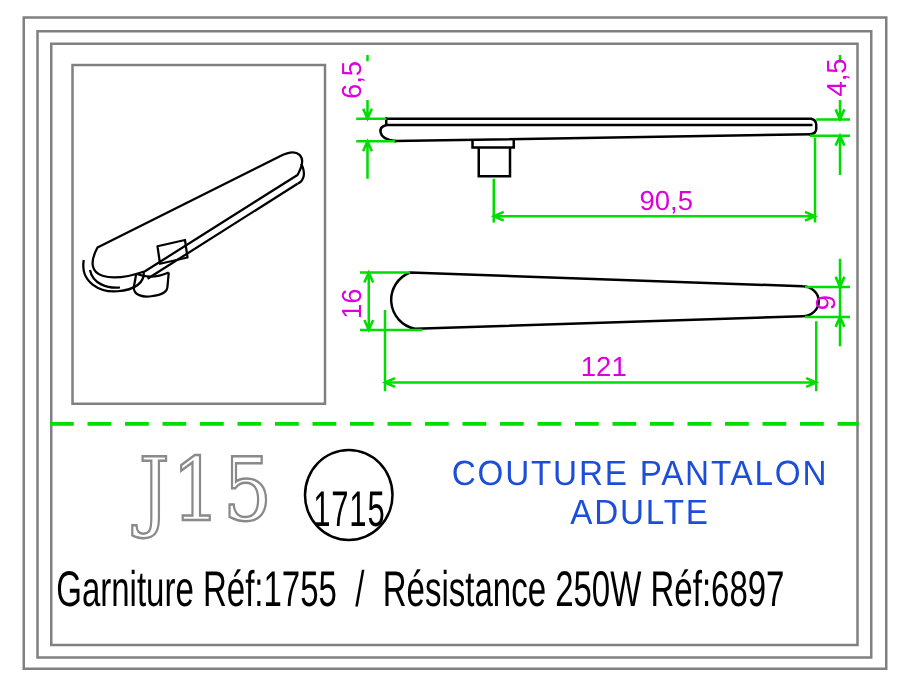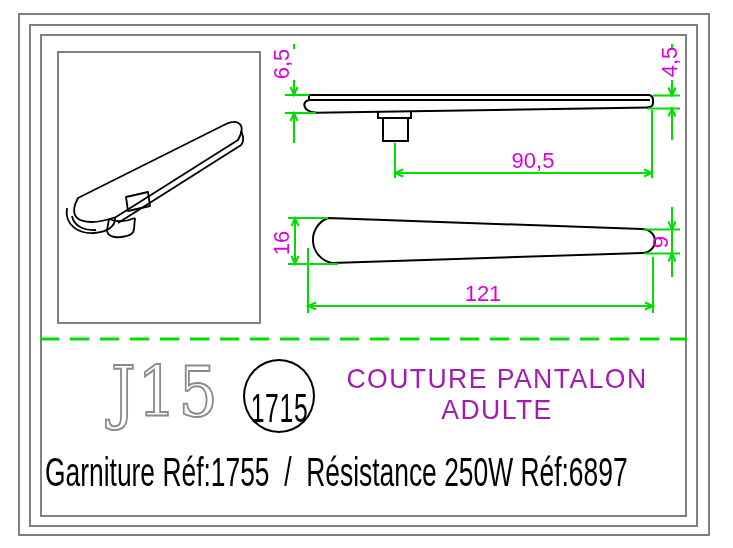--- a/index.html
+++ b/index.html
@@ -15,21 +15,21 @@
   .dimtext{fill:#dd00dd;font-family:"Liberation Sans",sans-serif;font-size:22px;}
   .model-code{position:absolute;left:111px;top:357px;font-family:"DejaVu Serif",serif;
         font-size:70px;line-height:70px;color:#ffffff;-webkit-text-stroke:2px #8a8a8a;
         transform:scaleX(0.88);transform-origin:left top;letter-spacing:2px;}
   @supports not (-webkit-text-stroke: 1px #000) { .model-code{color:#8a8a8a;} }
   .serial-circle{position:absolute;left:243px;top:359px;width:72px;height:74px;
         border:2px solid #000;border-radius:50%;box-sizing:border-box;
         display:flex;align-items:flex-end;justify-content:center;}
   .serial-text{font-size:40px;color:#000;transform:scaleX(0.62);letter-spacing:1px;
         font-family:"Liberation Sans",sans-serif;}
-  .title{position:absolute;left:337px;top:363px;width:320px;text-align:center;color:#a21caf;}
+  .title{position:absolute;left:352px;top:363px;width:320px;text-align:center;color:#1d4ed8;}
   .tline{font-size:28px;line-height:31px;letter-spacing:1.5px;transform:scaleX(0.95);
         transform-origin:center top;white-space:nowrap;}
   .footer{position:absolute;left:45px;top:450px;font-size:40px;color:#000;
         white-space:pre;transform:scaleX(0.66);transform-origin:left top;}
 </style>
 </head>
 <body>
 
 <div class="sheet">
 

